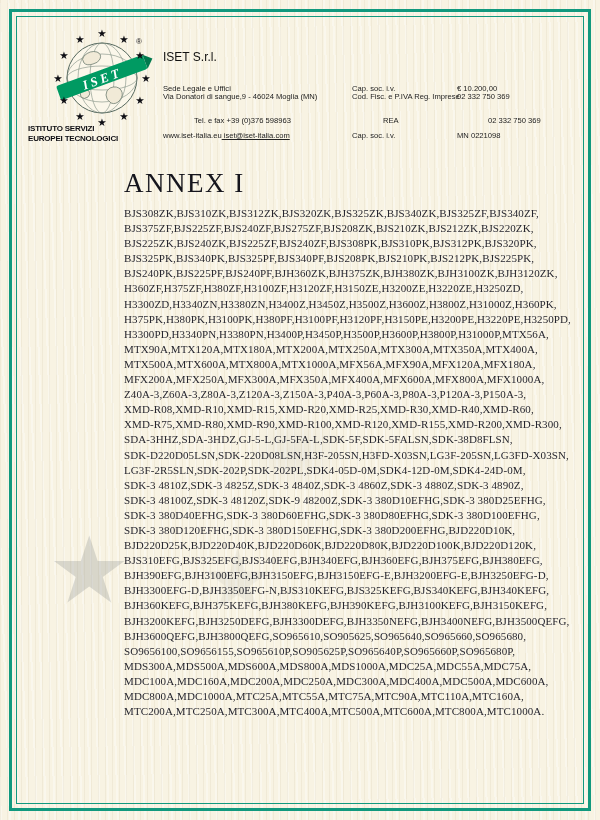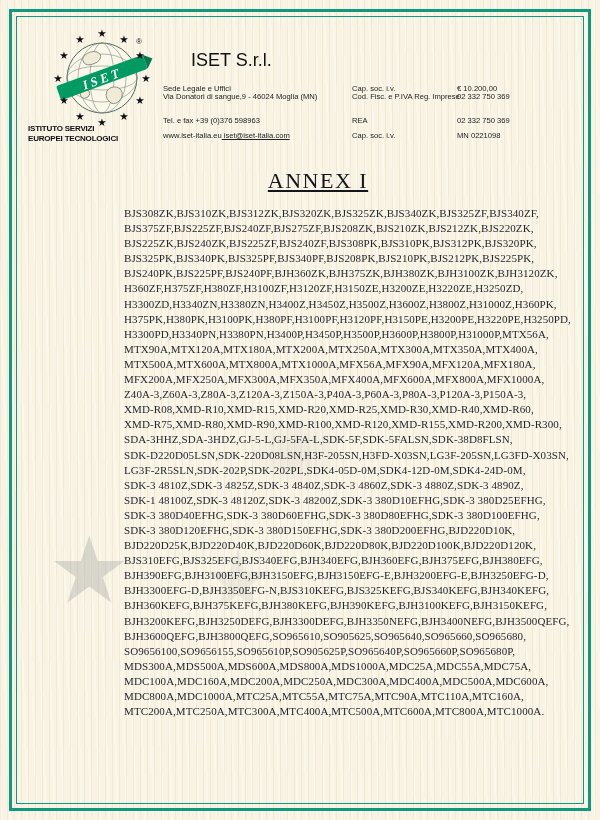--- a/index.html
+++ b/index.html
@@ -18,32 +18,32 @@
   
   .logo{position:absolute;left:52px;top:28px;width:100px;height:104px;}
   .logo svg{overflow:visible;}
   .org-name{
     position:absolute;left:28px;top:124px;width:150px;
     text-align:left;font-size:8px;font-weight:bold;letter-spacing:-0.2px;
     color:#0d0d12;line-height:10px;
   }
 
   
-  .company{position:absolute;left:163px;top:50px;font-size:18px;color:#111;margin-left:28px;}
+  .company{position:absolute;left:163px;top:50px;font-size:12px;color:#111;}
   .hrow{position:absolute;font-size:7.6px;color:#222;white-space:nowrap;}
   .c-left{left:163px;}
   .c-mid{left:352px;}
   .c-val{left:457px;}
-  .r1{top:84px;text-align:center;} .r2{top:92px;} .r3{top:115.5px;} .r4{top:131px;}
+  .r1{top:84px;text-align:center;} .r2{top:92px;} .r3{top:115.5px;margin-left:31px;} .r4{top:131px;}
   .email{text-decoration:underline;color:#222;}
 
   
   .annex-title{
-    position:absolute;left:124px;top:168px;width:388px;text-align:center;
-    font-family:"Liberation Serif", serif;font-size:22px;letter-spacing:1.5px;color:#15151d;text-decoration:underline;
+    position:absolute;left:124px;top:168px;width:388px;text-align:left;
+    font-family:"Liberation Serif", serif;font-size:27px;letter-spacing:1.5px;color:#15151d;
   }
   .model-list{
     position:absolute;left:124px;top:206px;width:400px;
     font-family:"Liberation Serif", serif;font-size:11px;color:#26262f;
     letter-spacing:0.1px;
   }
   .bline{height:15.1px;line-height:15.1px;white-space:pre;}
 
   
   .wm-star{position:absolute;font-size:92px;line-height:92px;color:#8f9494;pointer-events:none;}
@@ -139,21 +139,21 @@
     <div class="bline">MTX90A,MTX120A,MTX180A,MTX200A,MTX250A,MTX300A,MTX350A,MTX400A,</div>
     <div class="bline">MTX500A,MTX600A,MTX800A,MTX1000A,MFX56A,MFX90A,MFX120A,MFX180A,</div>
     <div class="bline">MFX200A,MFX250A,MFX300A,MFX350A,MFX400A,MFX600A,MFX800A,MFX1000A,</div>
     <div class="bline">Z40A-3,Z60A-3,Z80A-3,Z120A-3,Z150A-3,P40A-3,P60A-3,P80A-3,P120A-3,P150A-3,</div>
     <div class="bline">XMD-R08,XMD-R10,XMD-R15,XMD-R20,XMD-R25,XMD-R30,XMD-R40,XMD-R60,</div>
     <div class="bline">XMD-R75,XMD-R80,XMD-R90,XMD-R100,XMD-R120,XMD-R155,XMD-R200,XMD-R300,</div>
     <div class="bline">SDA-3HHZ,SDA-3HDZ,GJ-5-L,GJ-5FA-L,SDK-5F,SDK-5FALSN,SDK-38D8FLSN,</div>
     <div class="bline">SDK-D220D05LSN,SDK-220D08LSN,H3F-205SN,H3FD-X03SN,LG3F-205SN,LG3FD-X03SN,</div>
     <div class="bline">LG3F-2R5SLN,SDK-202P,SDK-202PL,SDK4-05D-0M,SDK4-12D-0M,SDK4-24D-0M,</div>
     <div class="bline">SDK-3 4810Z,SDK-3 4825Z,SDK-3 4840Z,SDK-3 4860Z,SDK-3 4880Z,SDK-3 4890Z,</div>
-    <div class="bline">SDK-1 48100Z,SDK-3 48120Z,SDK-3 48200Z,SDK-3 380D10EFHG,SDK-3 380D25EFHG,</div>
+    <div class="bline">SDK-3 48100Z,SDK-3 48120Z,SDK-9 48200Z,SDK-3 380D10EFHG,SDK-3 380D25EFHG,</div>
     <div class="bline">SDK-3 380D40EFHG,SDK-3 380D60EFHG,SDK-3 380D80EFHG,SDK-3 380D100EFHG,</div>
     <div class="bline">SDK-3 380D120EFHG,SDK-3 380D150EFHG,SDK-3 380D200EFHG,BJD220D10K,</div>
     <div class="bline">BJD220D25K,BJD220D40K,BJD220D60K,BJD220D80K,BJD220D100K,BJD220D120K,</div>
     <div class="bline">BJS310EFG,BJS325EFG,BJS340EFG,BJH340EFG,BJH360EFG,BJH375EFG,BJH380EFG,</div>
     <div class="bline">BJH390EFG,BJH3100EFG,BJH3150EFG,BJH3150EFG-E,BJH3200EFG-E,BJH3250EFG-D,</div>
     <div class="bline">BJH3300EFG-D,BJH3350EFG-N,BJS310KEFG,BJS325KEFG,BJS340KEFG,BJH340KEFG,</div>
     <div class="bline">BJH360KEFG,BJH375KEFG,BJH380KEFG,BJH390KEFG,BJH3100KEFG,BJH3150KEFG,</div>
     <div class="bline">BJH3200KEFG,BJH3250DEFG,BJH3300DEFG,BJH3350NEFG,BJH3400NEFG,BJH3500QEFG,</div>
     <div class="bline">BJH3600QEFG,BJH3800QEFG,SO965610,SO905625,SO965640,SO965660,SO965680,</div>
     <div class="bline">SO9656100,SO9656155,SO965610P,SO905625P,SO965640P,SO965660P,SO965680P,</div>

